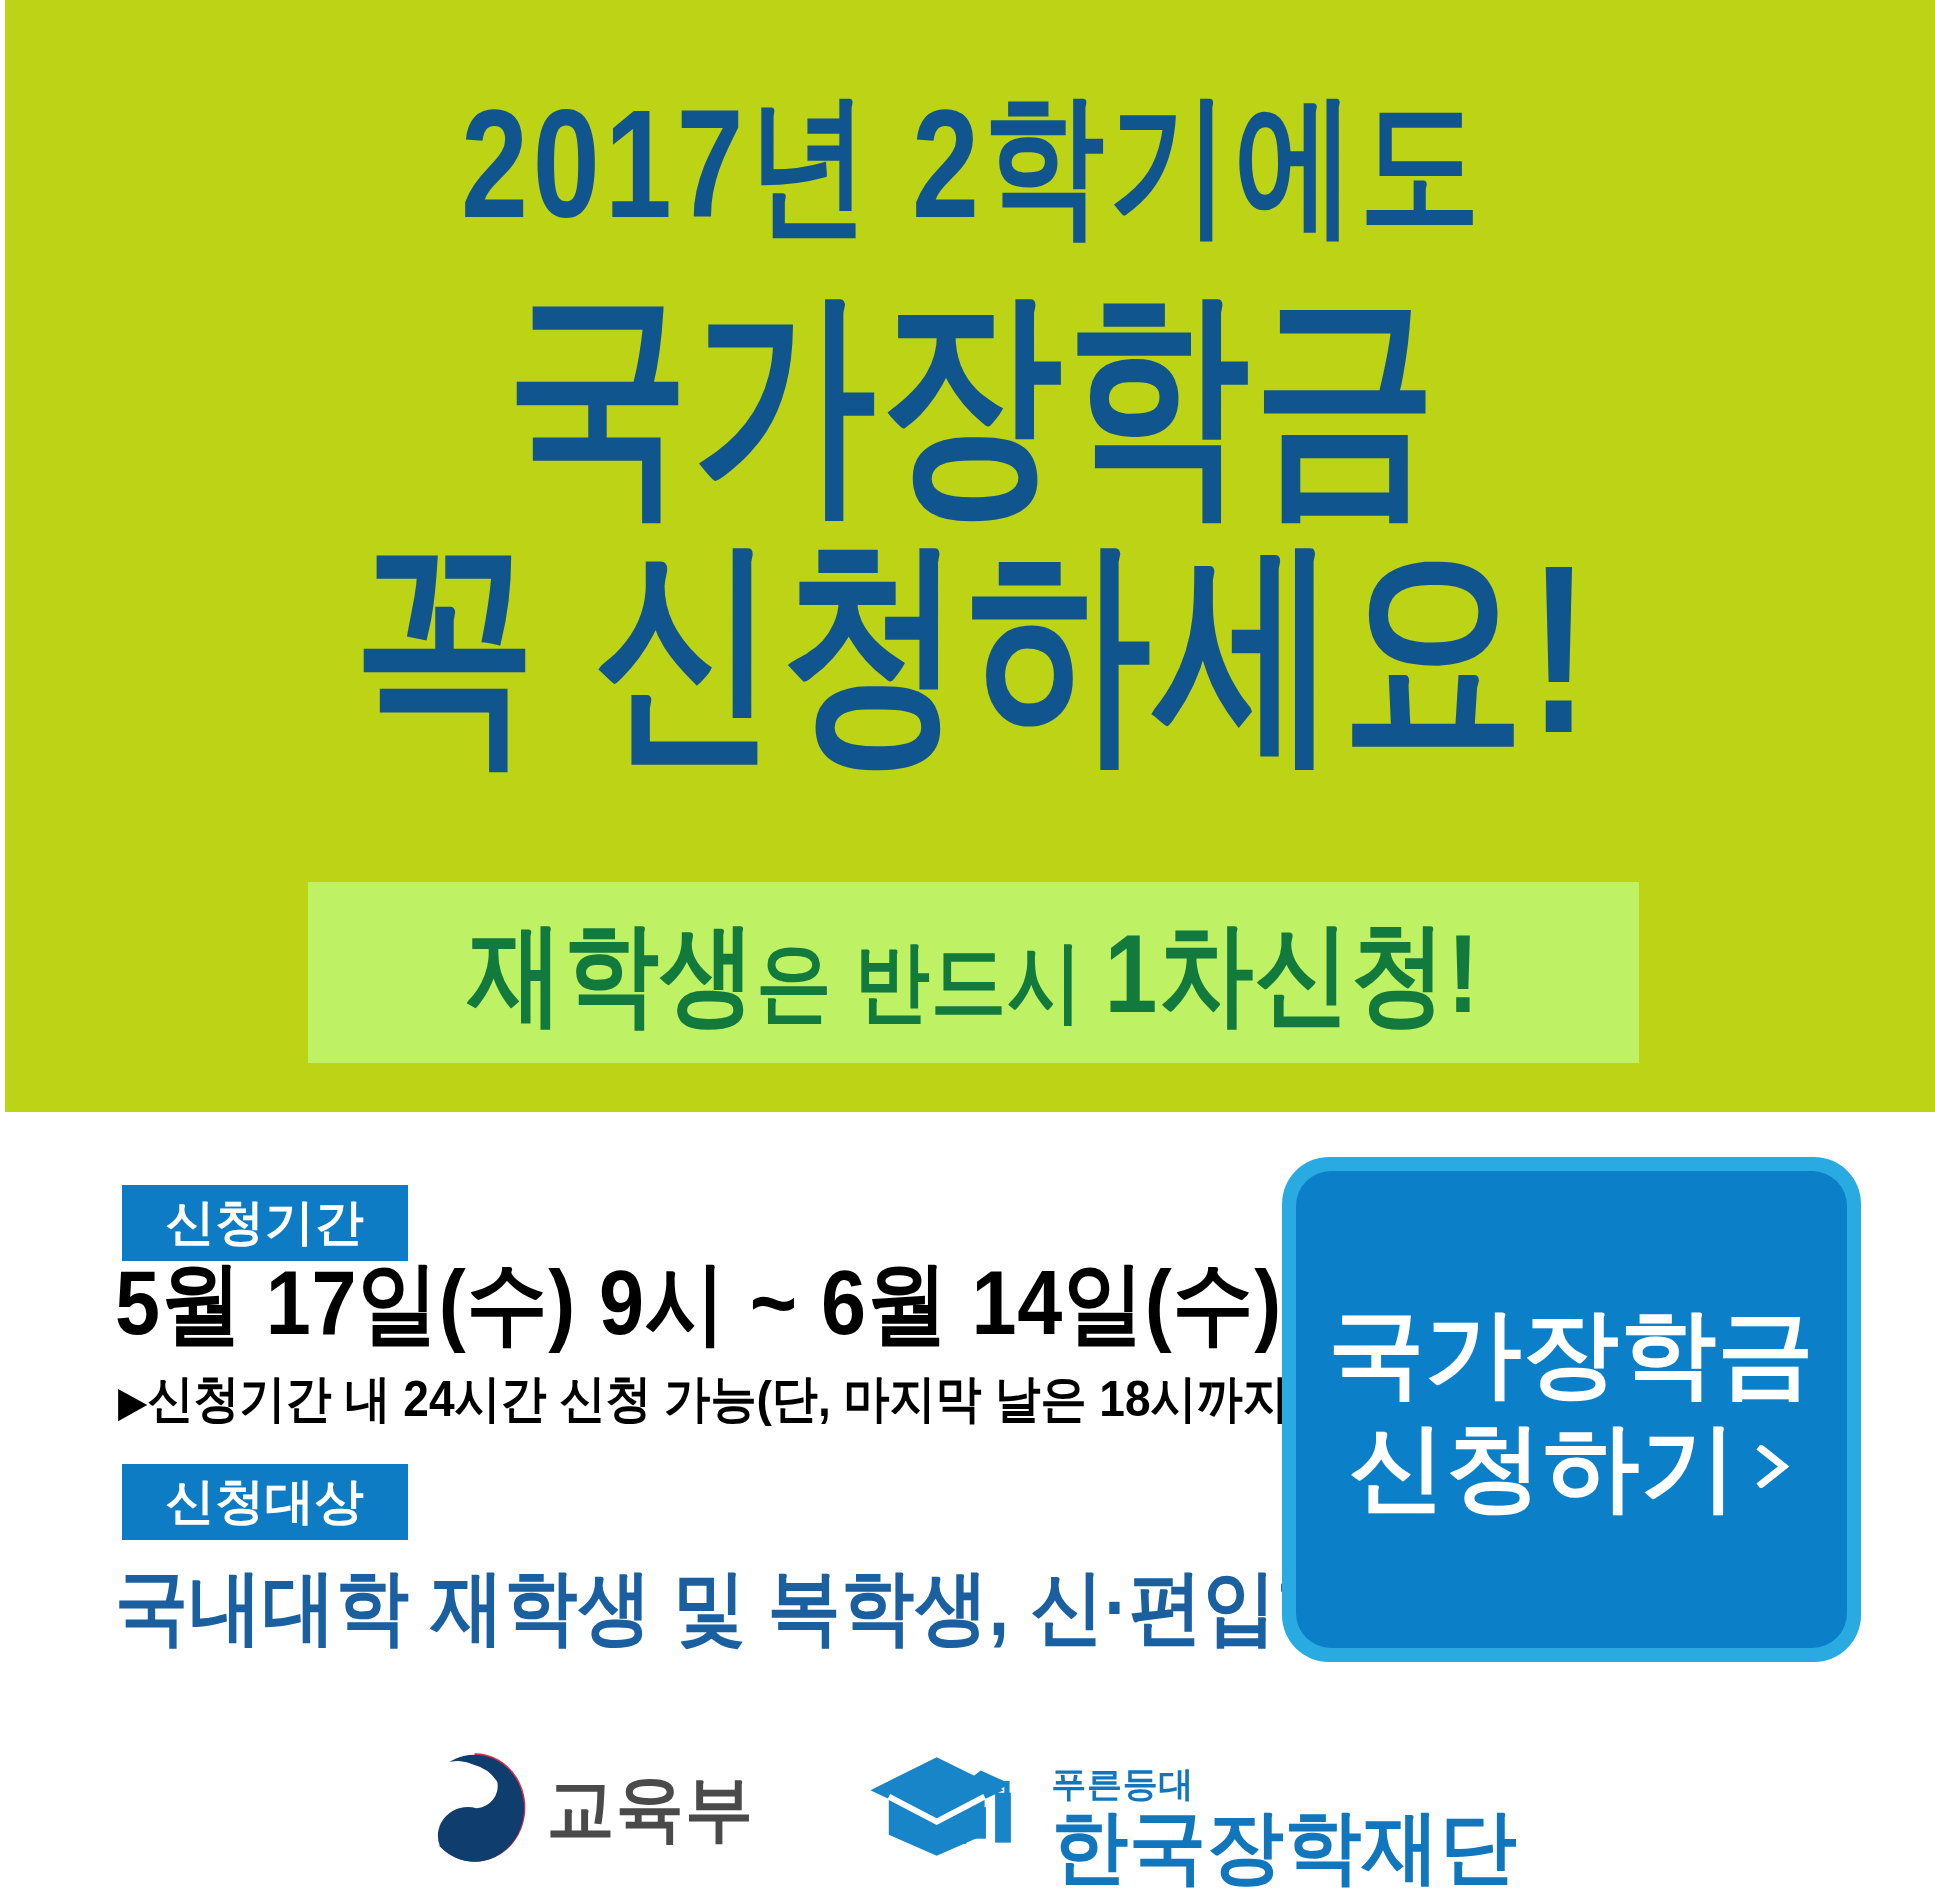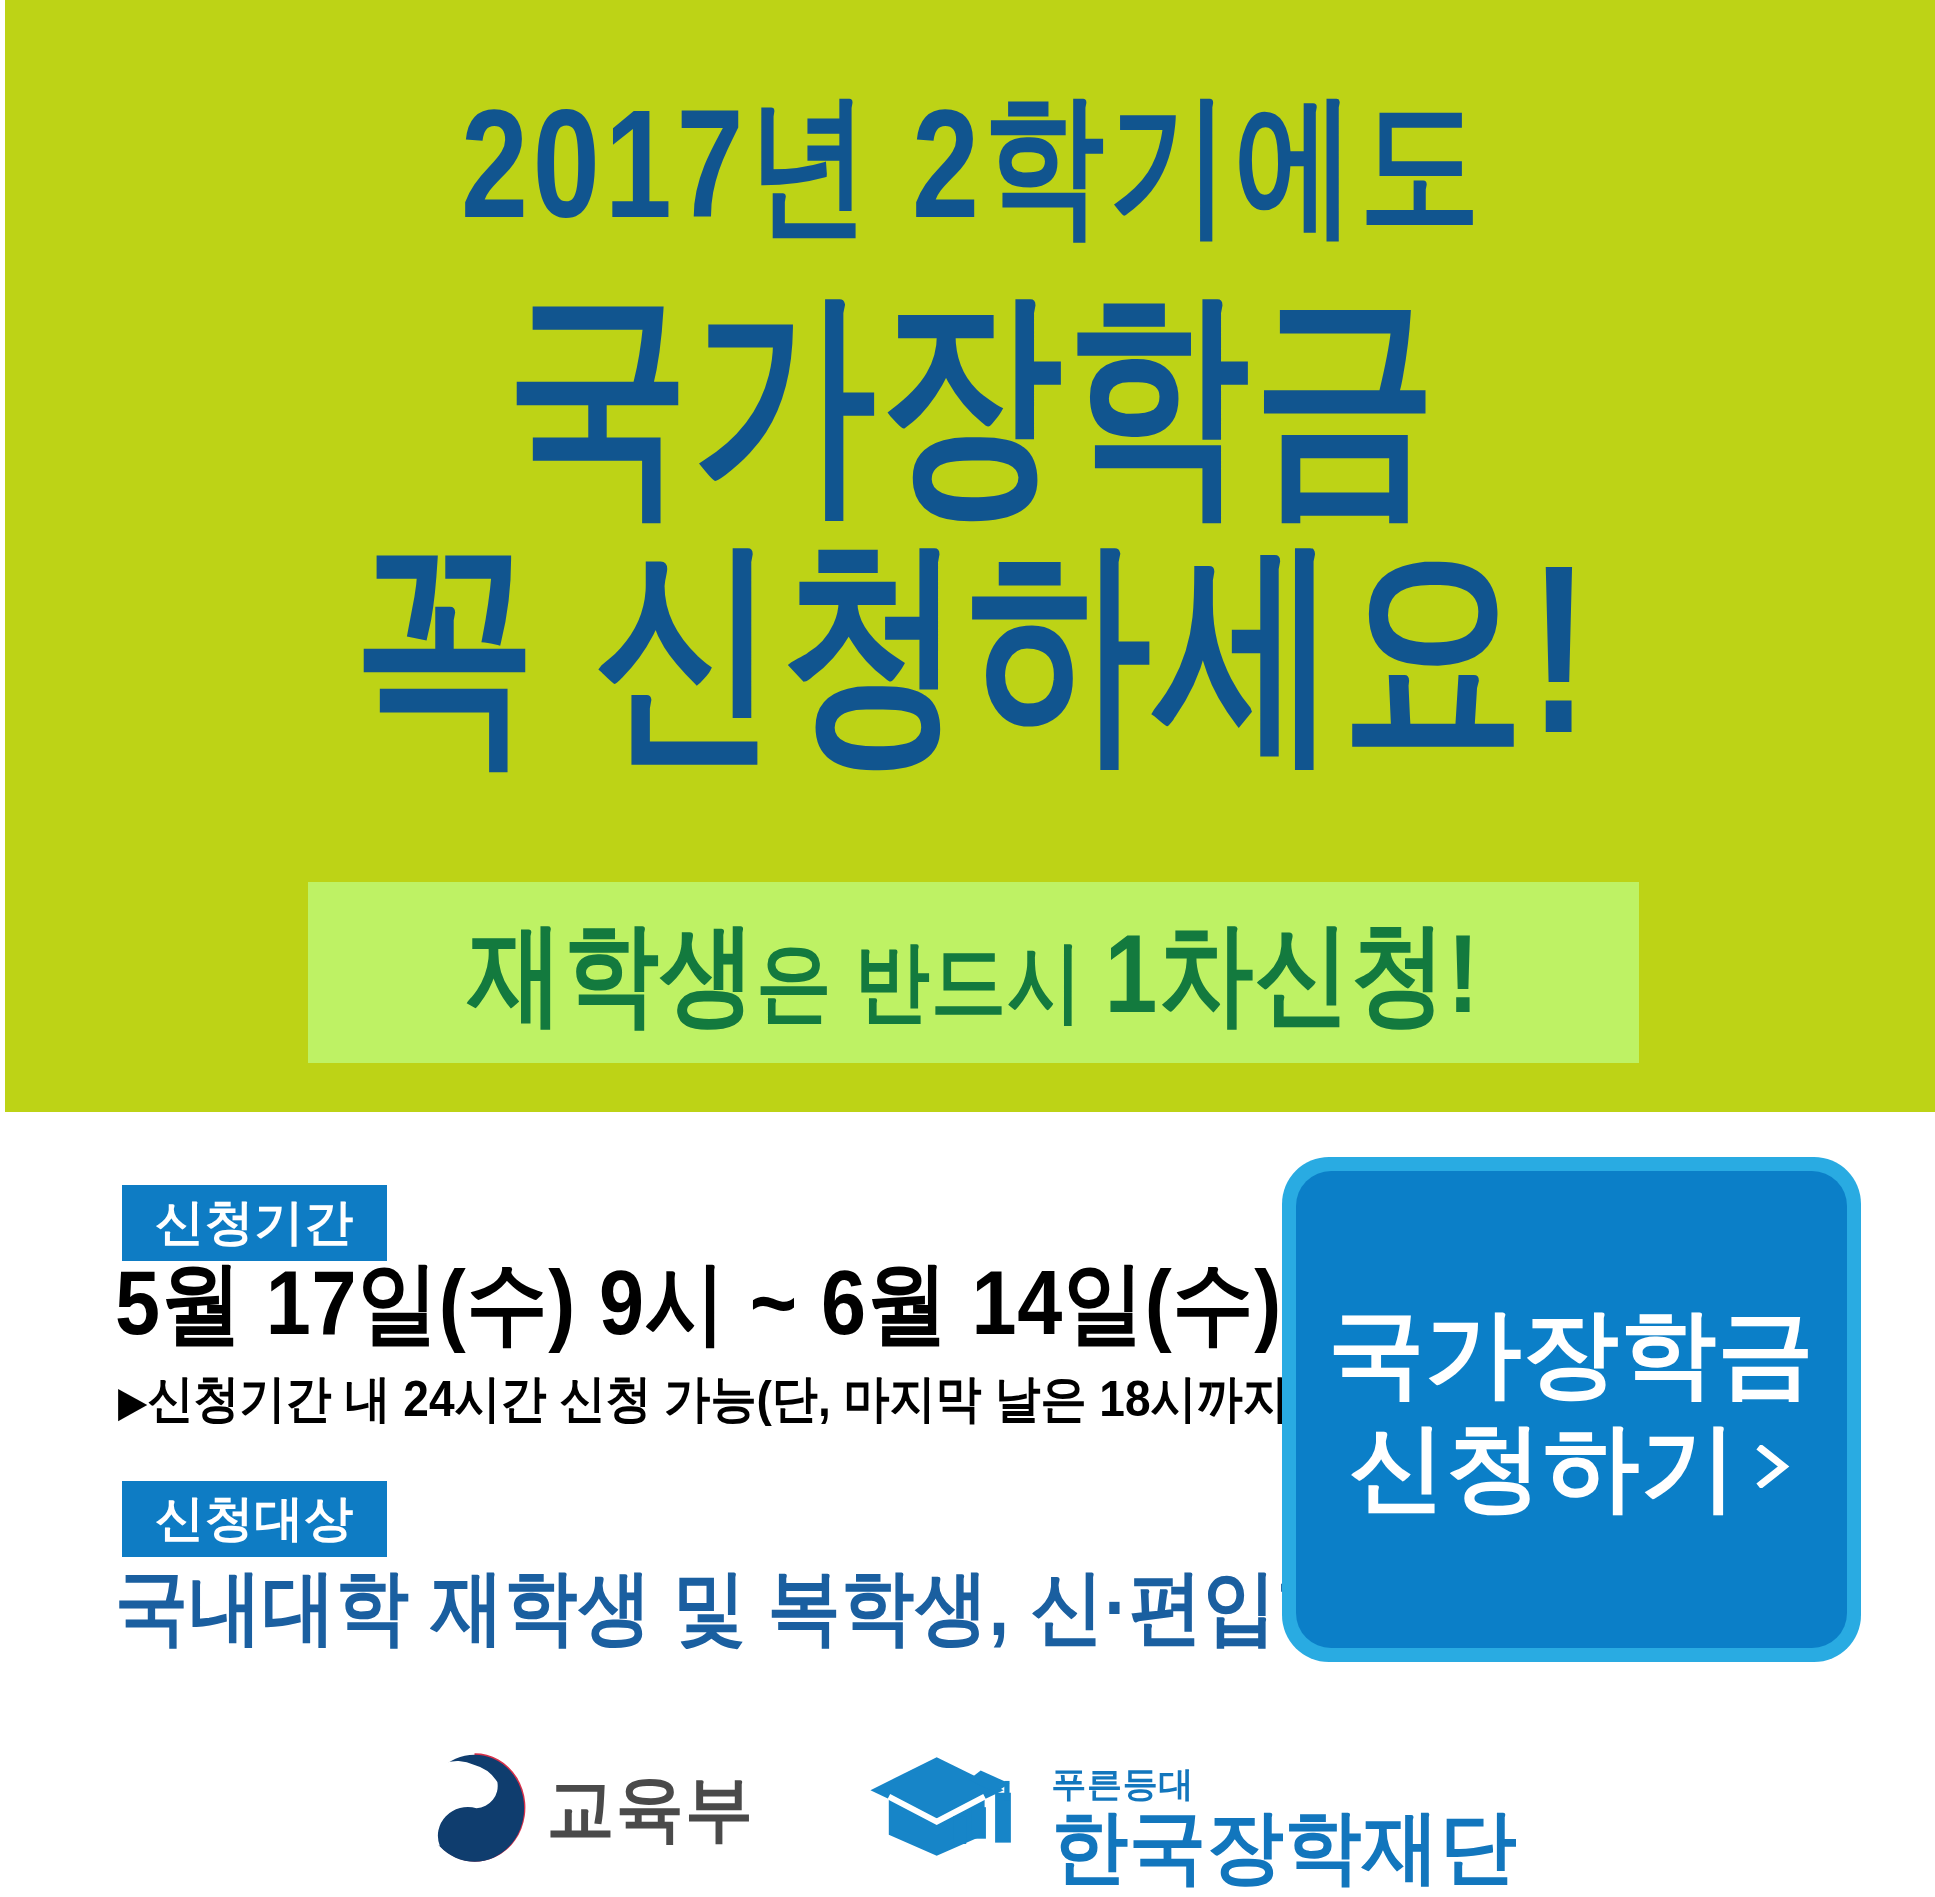--- a/index.html
+++ b/index.html
@@ -109,25 +109,25 @@
   .tag {
     position: absolute;
     background: #0e7cc4;
     color: #ffffff;
     font-weight: 700;
     font-size: 49px;
     line-height: 1;
     text-align: center;
     letter-spacing: 0.7px;
     padding: 13px 0 14.4px 0;
-    width: 265px;
+    width: 286px;
     transform-origin: left top;
   }
   .tag-period { left: 122px; top: 73px; }
-  .tag-target { left: 122px; top: 369px; font-family: Liberation Serif, serif; }
+  .tag-target { left: 122px; top: 352px; font-family: Liberation Serif, serif; }
 
   .date-line {
     position: absolute;
     left: 115px;
     top: 146px;
     color: #000000;
     font-weight: 700;
     font-size: 81px;
     line-height: 1;
     white-space: nowrap;

